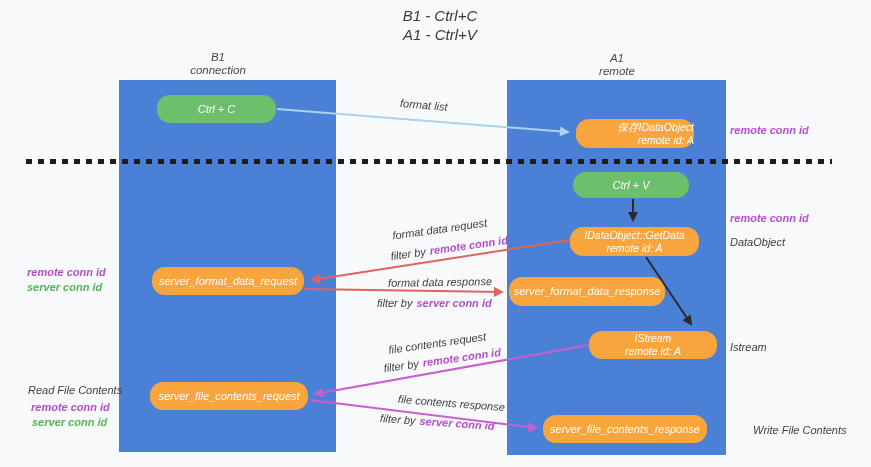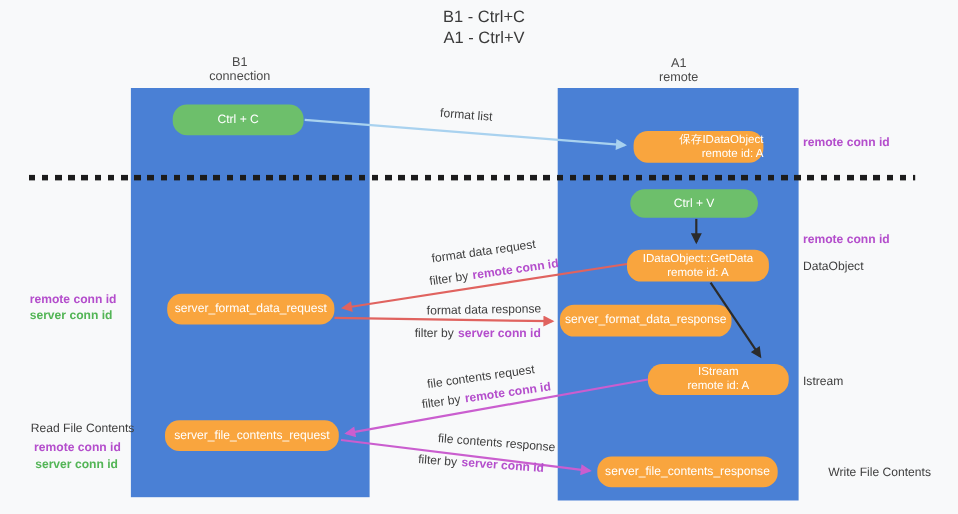--- a/index.html
+++ b/index.html
@@ -1,17 +1,17 @@
 <!DOCTYPE html>
 <html style="--bg: #f8f9fa; --lane: #4a80d5; --green: #6dbf6b; --orange: #f9a53e; --magenta: #b44ecc; --green-text: #53b556; --arrow-red: #e0635f; --arrow-magenta: #ca5ecf; --arrow-blue: #a9d2ef; --arrow-black: #2b2b2b; --text-dark: #3e3e3e; --dash: #1c1c1c;"><head>
 <meta charset="utf-8">
 <style>
   html,body{margin:0;padding:0;background:#f8f9fa;}
   body{font-family:"Liberation Sans", sans-serif;}
-  #canvas{position:relative;width:871px;height:467px;background:var(--bg,#f8f9fa);overflow:hidden;}
+  #canvas{position:relative;width:871px;height:467px;background:var(--bg,#f8f9fa);overflow:hidden;font-style:italic;}
   .title{position:absolute;left:340px;top:6px;width:200px;text-align:center;font-size:15px;
          line-height:19px;color:#3a3a3a;}
   .lane{position:absolute;background:var(--lane,#4a80d5);}
   .lane-header{position:absolute;width:140px;text-align:center;font-size:11.5px;line-height:13px;color:#4a4a4a;}
   .dashline{position:absolute;left:26px;top:159px;width:806px;height:5px;
             background:repeating-linear-gradient(90deg,var(--dash,#1c1c1c) 0 6px,transparent 6px 12px);}
   .box{position:absolute;display:flex;flex-direction:column;align-items:center;justify-content:center;
        color:#ffffff;text-align:center;font-size:11px;line-height:13px;border-radius:13px;}
   .box.orange{background:var(--orange,#f9a53e);}
   .box.green{background:var(--green,#6dbf6b);}

